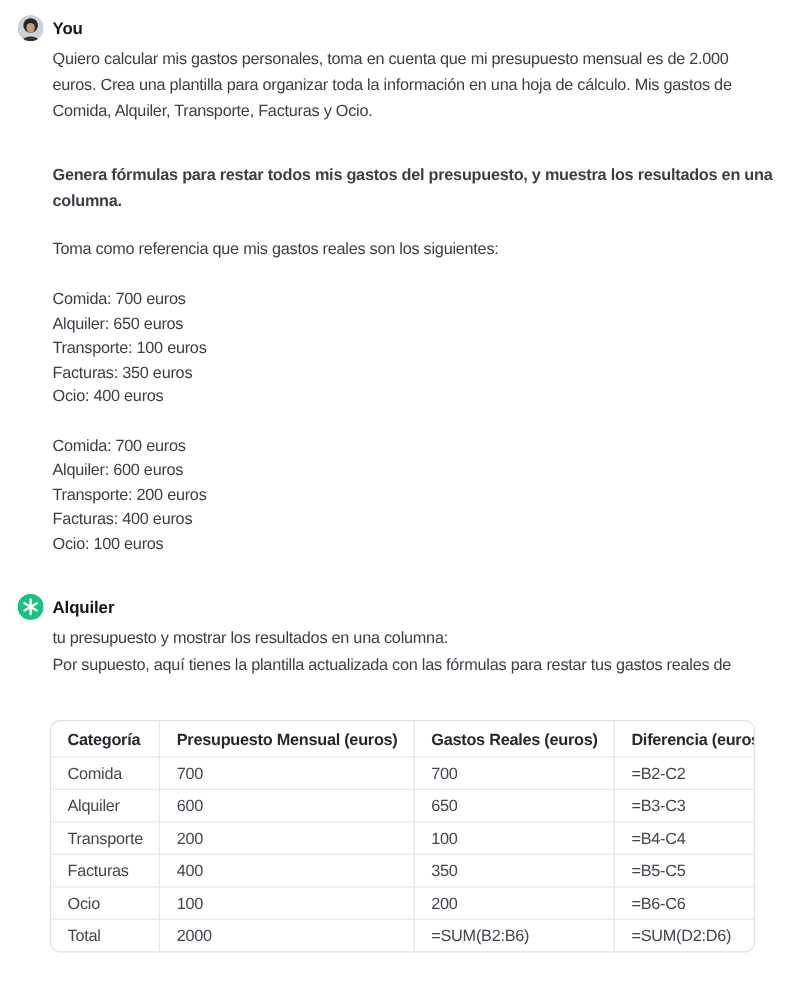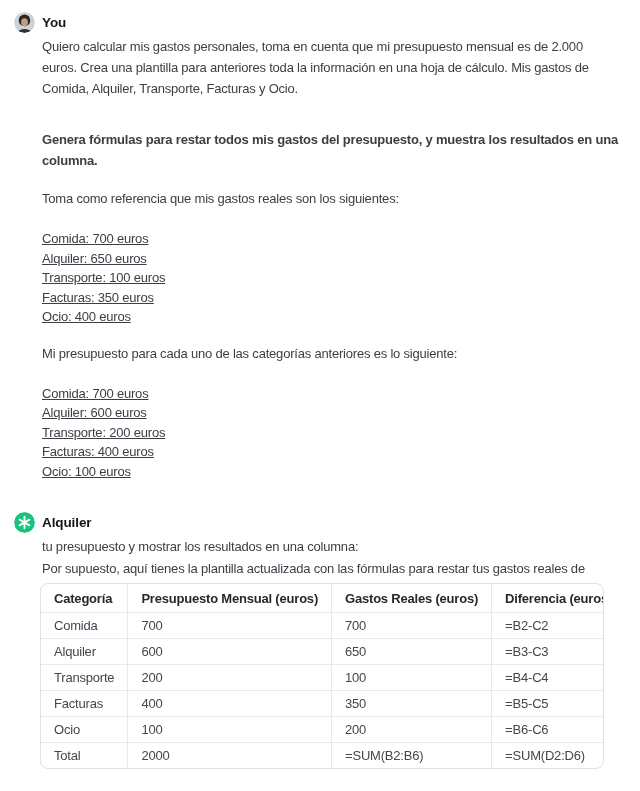--- a/index.html
+++ b/index.html
@@ -23,33 +23,33 @@
     overflow: hidden; display: block;
   }
   .avatar svg { display: block; width: 21px; height: 21px; }
 
   .sender-name {
     font-weight: bold; font-size: 13.5px; color: #161619;
     line-height: 21px; letter-spacing: -0.1px;
   }
 
   .line { line-height: 21px; white-space: nowrap; }
-  .list .line { line-height: 19.5px; text-decoration: underline; }
+  .list .line { line-height: 19.5px; }
   .intro .line { line-height: 22px; }
 
   .p1 { margin-top: 3px; }
   .p2 { margin-top: 30px; font-weight: bold; }
   .p3 { margin-top: 17px; line-height: 21px; }
   .list-a { margin-top: 20px; }
   .p4 { margin-top: 16px; line-height: 21px; }
   .list-b { margin-top: 20px; }
   .intro { margin-top: 3px; }
 
   .table-wrap {
-    margin-top: 3px; margin-left: -2px;
+    margin-top: 33px; margin-left: -2px;
     width: 564px;
     border: 1px solid #e0e0e6;
     border-radius: 8px;
     overflow: hidden;
     background: #fff;
   }
   table {
     border-collapse: collapse; width: 100%;
     font-size: 13px; color: #45454f; letter-spacing: -0.2px;
   }
@@ -91,36 +91,35 @@
           <circle cx="10.5" cy="8.4" r="5.8" fill="#2b2622"></circle>
           <ellipse cx="10.5" cy="10.2" rx="3.4" ry="3.9" fill="#c59a7d"></ellipse>
           <path d="M1.5 21 Q10.5 13.2 19.5 21 L19.5 21 L1.5 21 Z" fill="#34312e"></path>
         </g>
       </svg>
     </span>
     <div class="sender-name">You</div>
 
     <div class="p1">
         <div class="line">Quiero calcular mis gastos personales, toma en cuenta que mi presupuesto mensual es de 2.000</div>
-        <div class="line">euros. Crea una plantilla para anteriores toda la información en una hoja de cálculo. Mis gastos de</div>
+        <div class="line">euros. Crea una plantilla para organizar toda la información en una hoja de cálculo. Mis gastos de</div>
         <div class="line">Comida, Alquiler, Transporte, Facturas y Ocio.</div>
       </div>
     <div class="p2">
         <div class="line">Genera fórmulas para restar todos mis gastos del presupuesto, y muestra los resultados en una</div>
         <div class="line">columna.</div>
       </div>
     <div class="p3">Toma como referencia que mis gastos reales son los siguientes:</div>
     <div class="list list-a">
         <div class="line">Comida: 700 euros</div>
         <div class="line">Alquiler: 650 euros</div>
         <div class="line">Transporte: 100 euros</div>
         <div class="line">Facturas: 350 euros</div>
         <div class="line">Ocio: 400 euros</div>
       </div>
-    <div class="p4">Mi presupuesto para cada uno de las categorías anteriores es lo siguiente:</div>
     <div class="list list-b">
         <div class="line">Comida: 700 euros</div>
         <div class="line">Alquiler: 600 euros</div>
         <div class="line">Transporte: 200 euros</div>
         <div class="line">Facturas: 400 euros</div>
         <div class="line">Ocio: 100 euros</div>
       </div>
   </div>
 
   <div class="msg msg-assistant">

